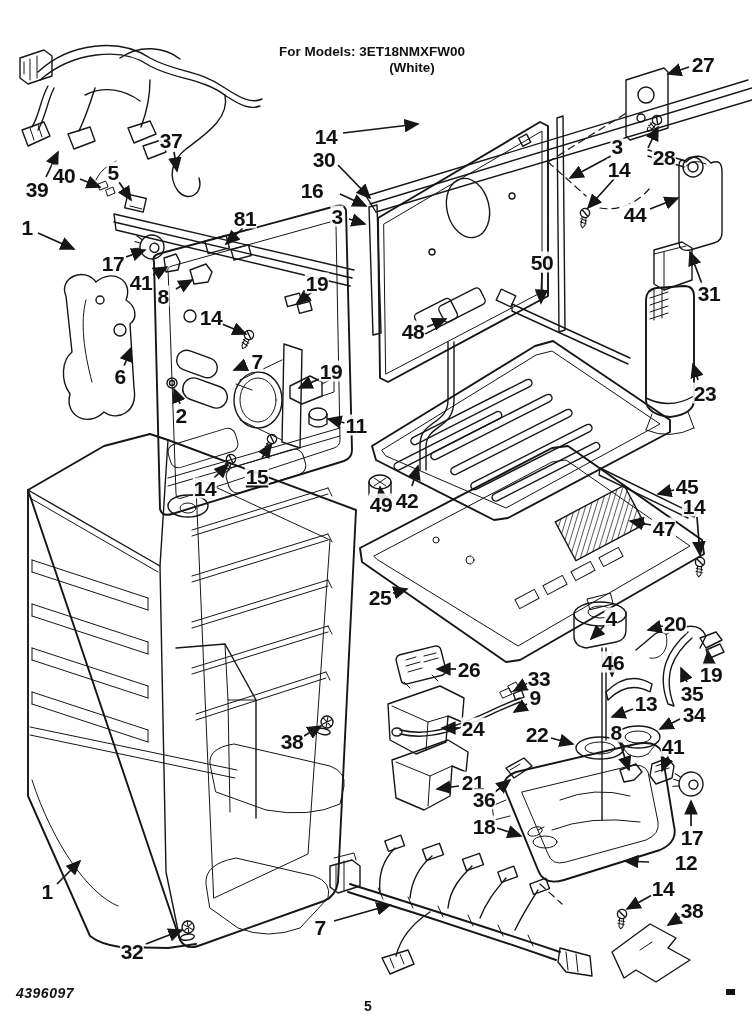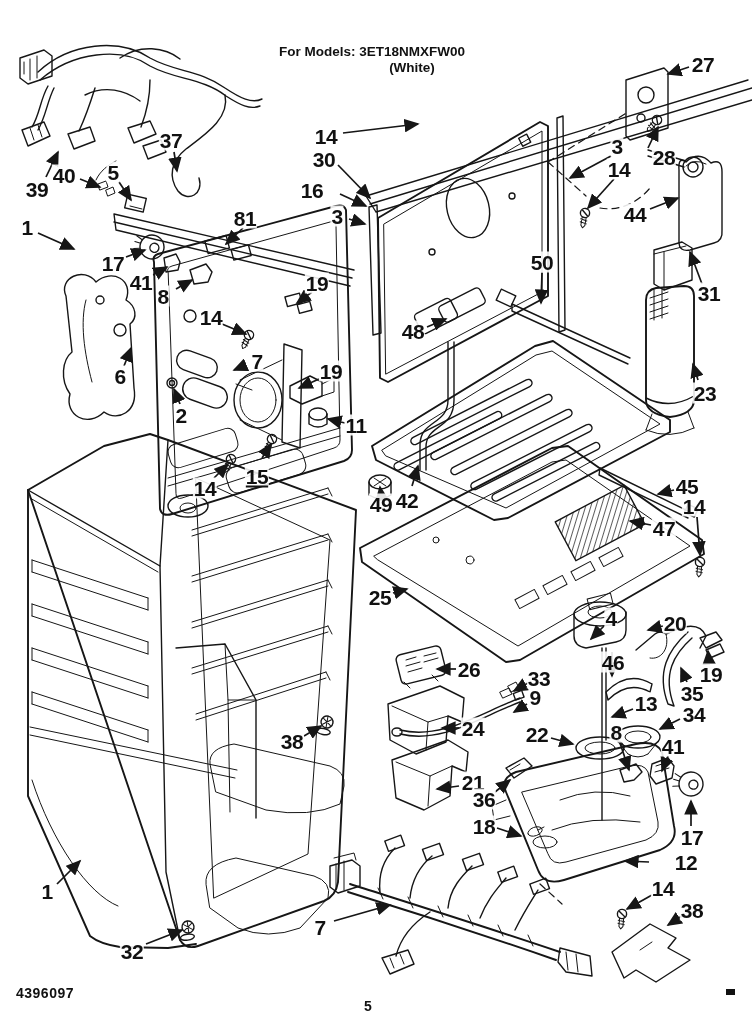--- a/index.html
+++ b/index.html
@@ -18,21 +18,21 @@
   .hdr-line{position:absolute;left:252px;width:240px;text-align:center;
       font-weight:bold;font-size:13.5px;color:#111;}
   #models-line{top:44px;}
   #finish-line{top:60px;left:332px;width:160px;}
   .callout{position:absolute;transform:translate(-50%,-50%);
       font-weight:bold;font-size:21px;line-height:1;color:#111;
       background:rgba(255,255,255,.88);padding:0 1px;letter-spacing:-.5px;}
   #callout-arrows{position:absolute;left:0;top:0;pointer-events:none;}
   #callout-arrows line{stroke:#161616;stroke-width:1.7;}
   .ftr{position:absolute;font-weight:bold;color:#111;}
-  #doc-number{left:16px;top:985px;font-size:14px;letter-spacing:.5px;}
+  #doc-number{left:16px;top:985px;font-size:14px;font-style:italic;letter-spacing:.5px;}
   #page-number{left:364px;top:998px;font-size:14px;}
   #print-mark{position:absolute;left:726px;top:989px;width:9px;height:6px;background:#111;}
 </style>
 </head>
 <body>
 
 <div id="page">
 
   <svg id="art" width="752" height="1032" viewBox="0 0 752 1032">
     <defs>

